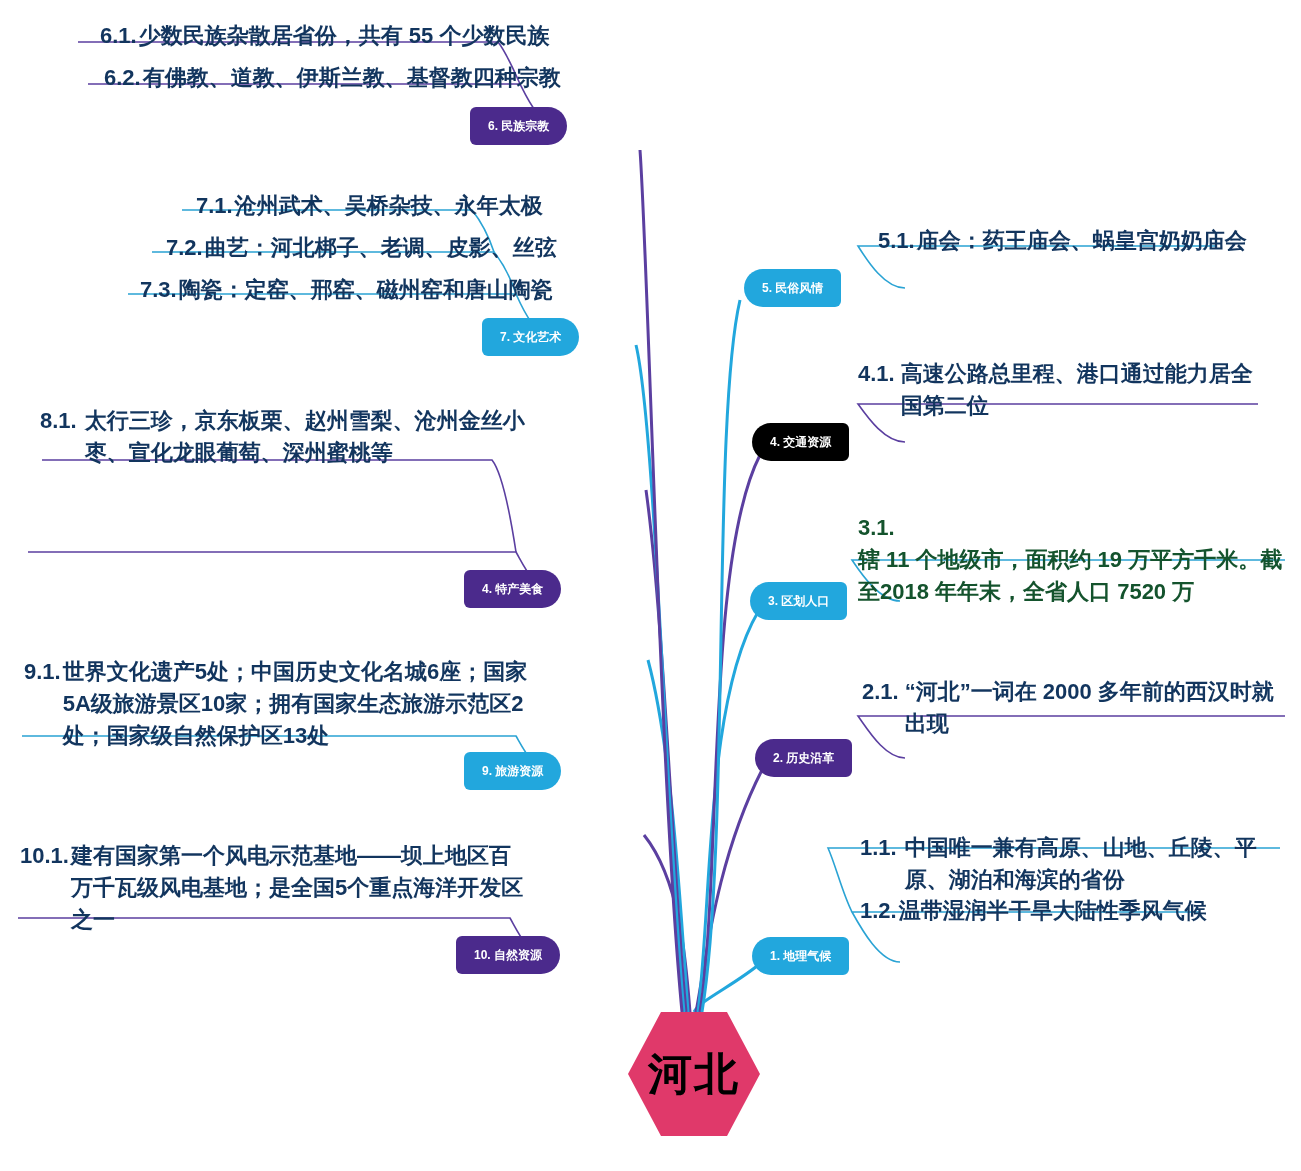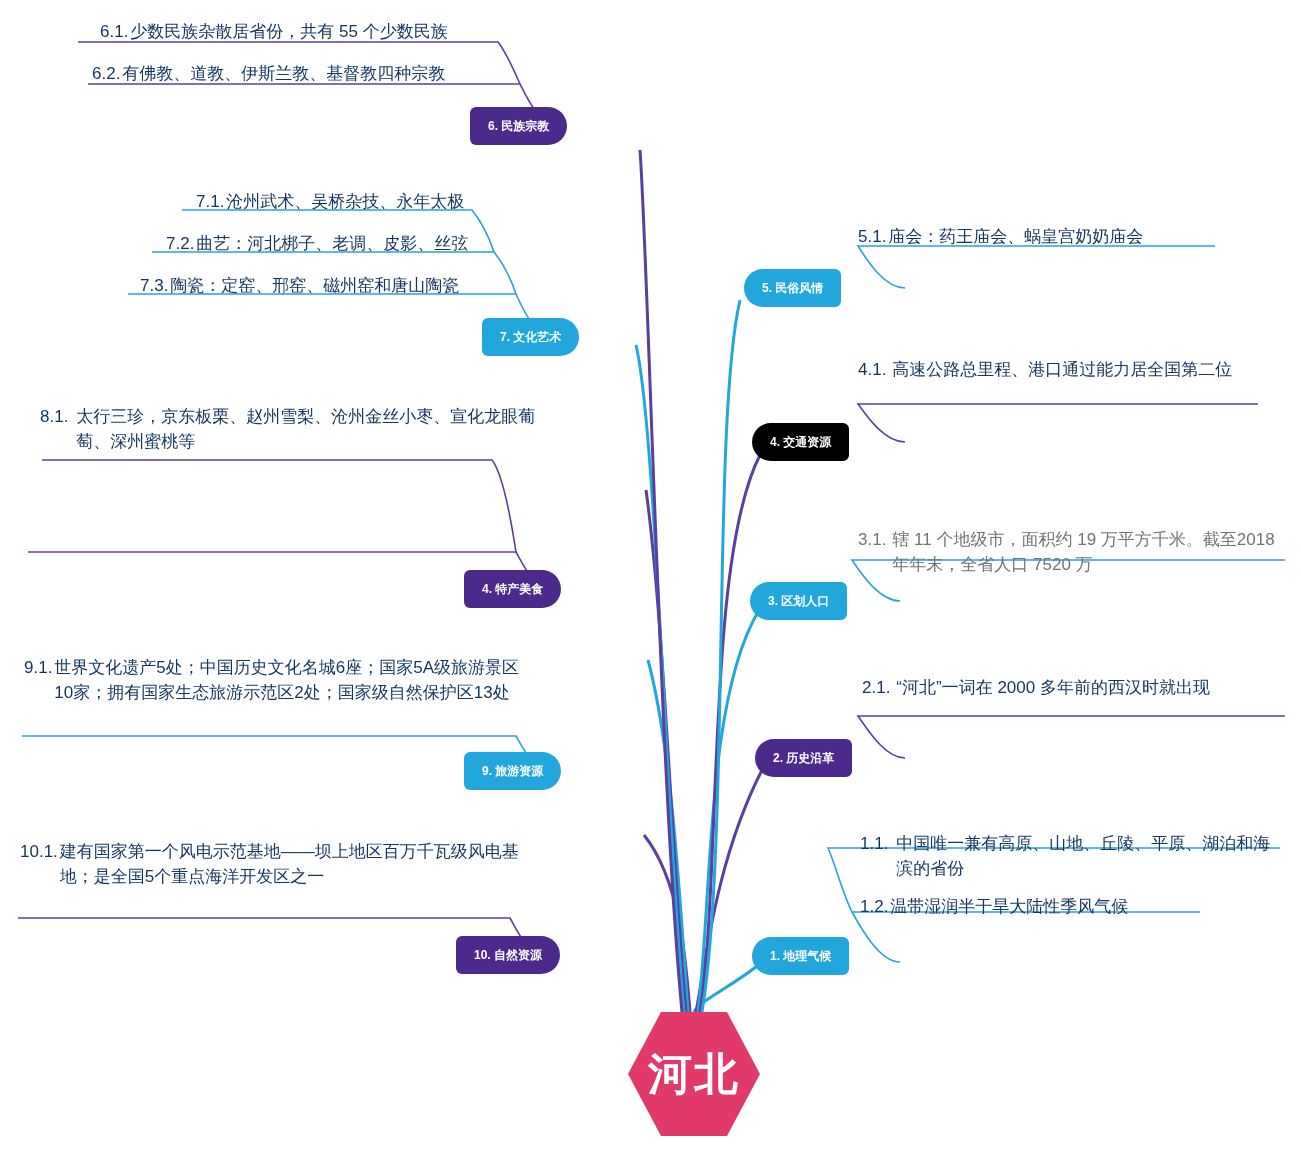--- a/index.html
+++ b/index.html
@@ -30,21 +30,21 @@
     position: absolute;
     width: 132px;
     height: 124px;
     left: 628px;
     top: 1012px;
     background: #e0396a;
     clip-path: polygon(25% 0%, 75% 0%, 100% 50%, 75% 100%, 25% 100%, 0% 50%);
     display: flex;
     align-items: center;
     justify-content: center;
-    color: #ffffff;
+    color: #000000;
     font-size: 44px;
     font-weight: bold;
     letter-spacing: 2px;
   }
 
   
   .chip {
     position: absolute;
     height: 38px;
     display: flex;
@@ -65,22 +65,22 @@
   .chip.right {
     border-top-left-radius: 19px;
     border-bottom-left-radius: 19px;
   }
 
   
   .leaf {
     position: absolute;
     display: flex;
     align-items: flex-start;
-    font-size: 17px;
-    font-weight: normal;
+    font-size: 22px;
+    font-weight: bold;
     line-height: 1.45;
     box-sizing: border-box;
   }
   .leaf .num {
     flex: 0 0 auto;
     white-space: nowrap;
   }
   .leaf .txt {
     flex: 1 1 auto;
   }
@@ -189,41 +189,41 @@
   <div class="leaf right-side" style="left:860px; top:895px; width:420px; color:#12355e;">
     <span class="num" style="margin-right:2px;">1.2.</span>
     <span class="txt">温带湿润半干旱大陆性季风气候</span>
   </div>
 
   <div class="leaf right-side" style="left:862px; top:676px; width:425px; color:#12355e;">
     <span class="num" style="margin-right:6px;">2.1.</span>
     <span class="txt">“河北”一词在 2000 多年前的西汉时就出现</span>
   </div>
 
-  <div class="leaf right-side" style="left:858px; top:528px; width:428px; color:#737373;">
+  <div class="leaf right-side" style="left:858px; top:512px; width:428px; color:#14532d;flex-direction:column;">
     <span class="num" style="margin-right:6px;">3.1.</span>
     <span class="txt">辖 11 个地级市，面积约 19 万平方千米。截至2018 年年末，全省人口 7520 万</span>
   </div>
 
   <div class="leaf right-side" style="left:858px; top:358px; width:405px; color:#12355e;">
     <span class="num" style="margin-right:6px;">4.1.</span>
     <span class="txt">高速公路总里程、港口通过能力居全国第二位</span>
   </div>
 
   <div class="leaf right-side" style="left:858px; top:225px; width:400px; color:#12355e;">
-    <span class="num" style="margin-right:2px;">5.1.</span>
+    <span class="num" style="margin-right:2px;margin-left:20px;">5.1.</span>
     <span class="txt">庙会：药王庙会、蜗皇宫奶奶庙会</span>
   </div>
 
   <div class="leaf left-side" style="left:100px; top:20px; width:470px; color:#12355e;">
     <span class="num" style="margin-right:2px;">6.1.</span>
     <span class="txt">少数民族杂散居省份，共有 55 个少数民族</span>
   </div>
 
-  <div class="leaf left-side" style="left:92px; top:62px; width:480px; color:#12355e;">
+  <div class="leaf left-side" style="left:104px; top:62px; width:480px; color:#12355e;">
     <span class="num" style="margin-right:2px;">6.2.</span>
     <span class="txt">有佛教、道教、伊斯兰教、基督教四种宗教</span>
   </div>
 
   <div class="leaf left-side" style="left:196px; top:190px; width:380px; color:#12355e;">
     <span class="num" style="margin-right:2px;">7.1.</span>
     <span class="txt">沧州武术、吴桥杂技、永年太极</span>
   </div>
 
   <div class="leaf left-side" style="left:166px; top:232px; width:410px; color:#12355e;">

